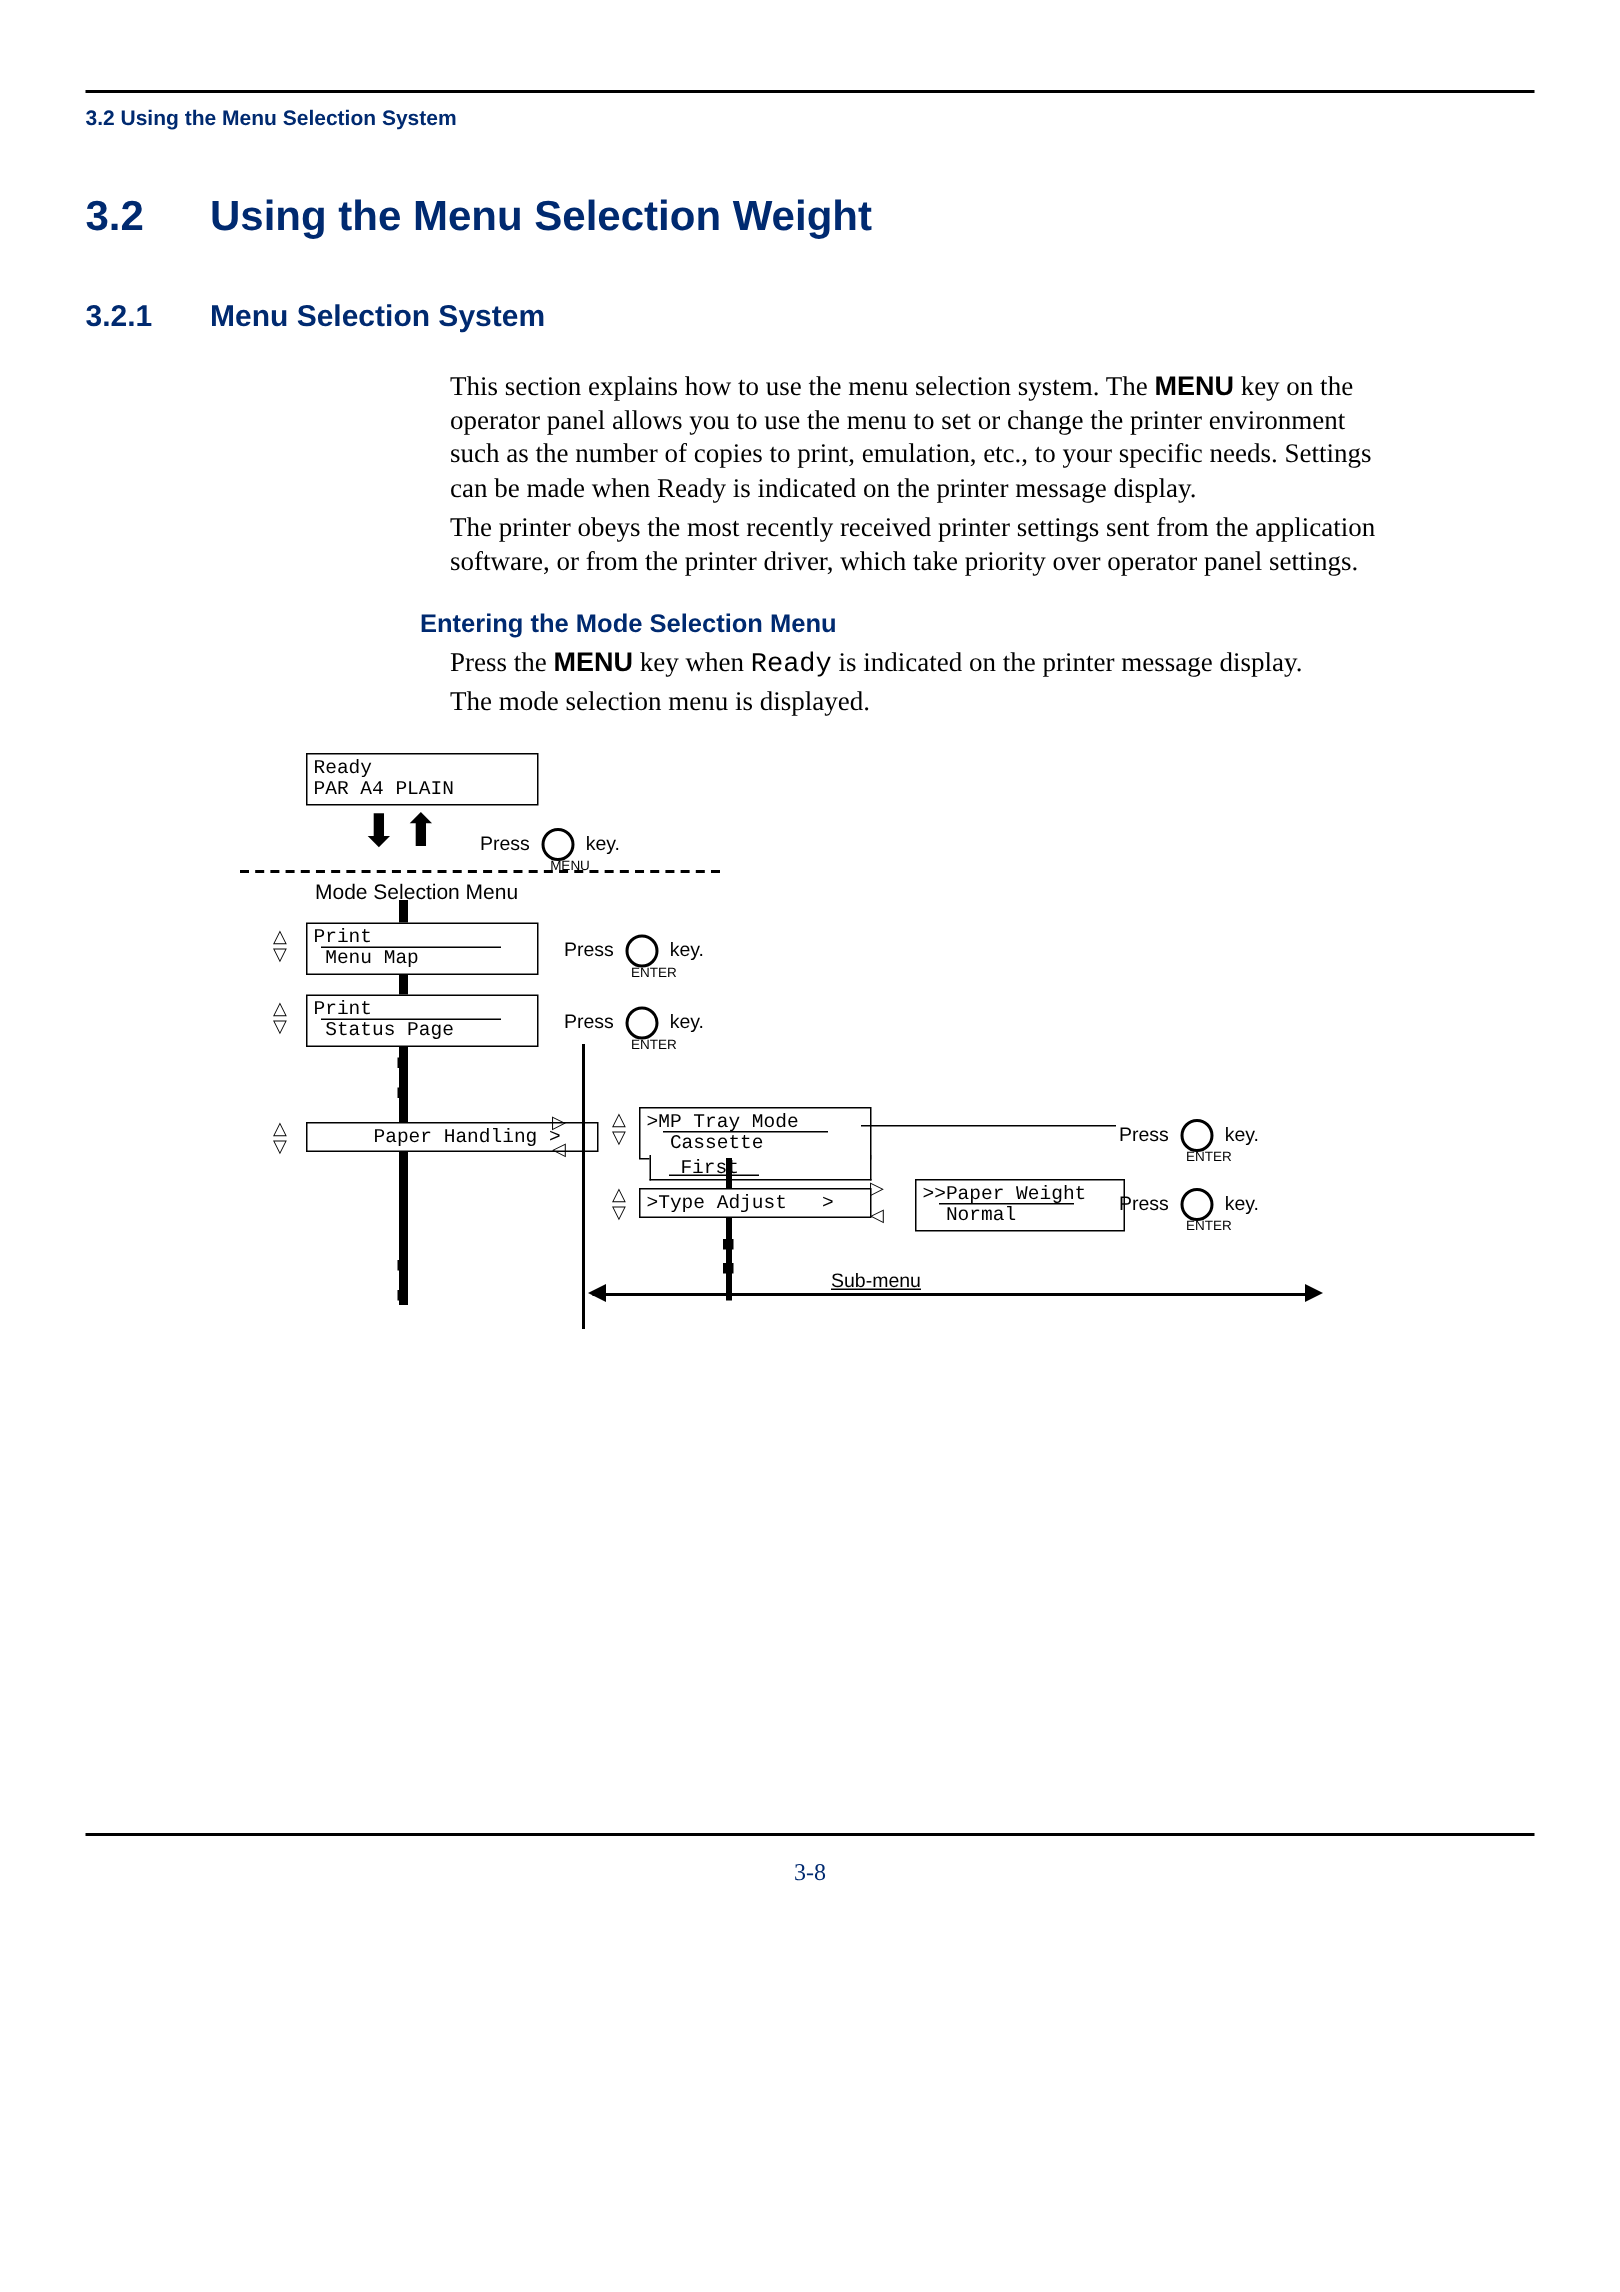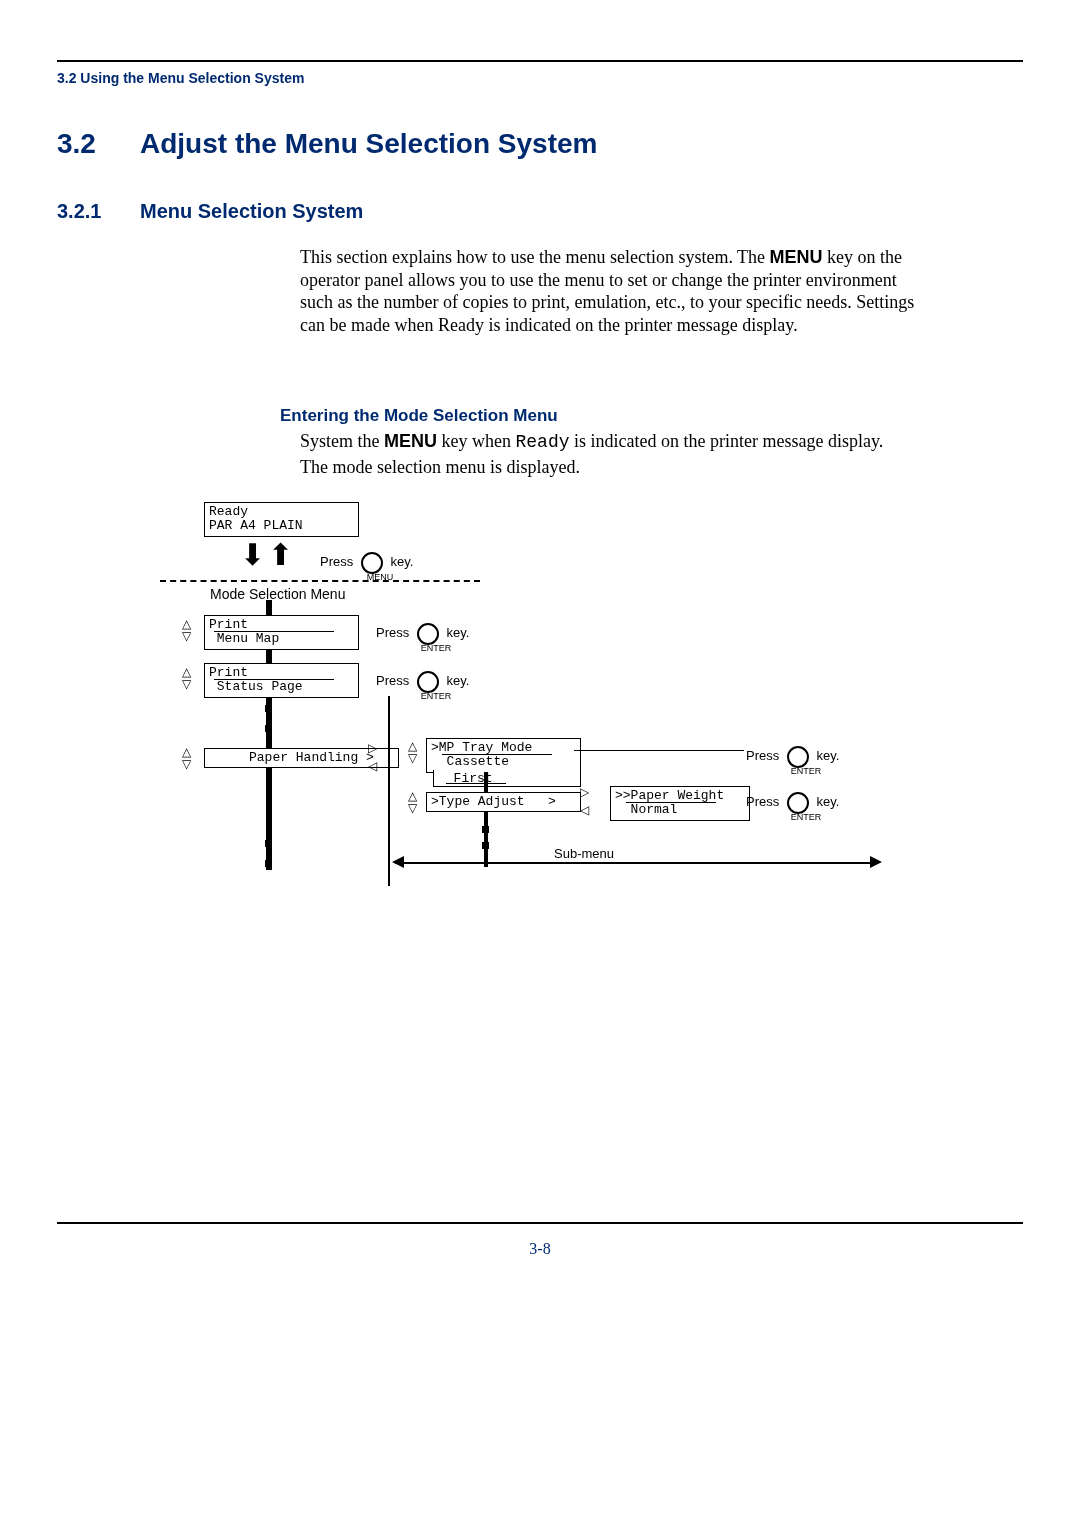--- a/index.html
+++ b/index.html
@@ -193,34 +193,35 @@
 </style>
 </head>
 <body>
 
 <div class="page">
 
   <div class="hr-top"></div>
   <div class="running-head">3.2 Using the Menu Selection System</div>
 
   <div class="sec-num">3.2</div>
-  <div class="sec-title">Adjust the Menu Selection System</div>
+  <div class="sec-title">Using the Menu Selection Weight</div>
 
   <div class="sub-num">3.2.1</div>
   <div class="sub-title">Menu Selection System</div>
 
   <div class="body-para" style="top:246px;">
     <span>This section explains how to use the menu selection system. The </span><span class="bold">MENU</span><span> key on the operator panel allows you to use the menu to set or change the printer environment such as the number of copies to print, emulation, etc., to your specific needs. Settings can be made when Ready is indicated on the printer message display.</span>
   </div>
 
+  <div class="body-para" style="top:340px;">The printer obeys the most recently received printer settings sent from the application software, or from the printer driver, which take priority over operator panel settings.</div>
 
   <div class="subheading" style="top:406px;">Entering the Mode Selection Menu</div>
 
   <div class="body-para" style="top:430px;">
-    <span>System the </span><span class="bold">MENU</span><span> key when </span><span class="mono">Ready</span><span> is indicated on the printer message display.</span>
+    <span>Press the </span><span class="bold">MENU</span><span> key when </span><span class="mono">Ready</span><span> is indicated on the printer message display.</span>
   </div>
 
   <div class="body-para" style="top:456px;">The mode selection menu is displayed.</div>
 
   <div class="diagram">
 
     <div class="lcd" style="left:34px; top:2px; width:145px;">Ready
 PAR A4 PLAIN</div>
 
     <div class="arrow-up-down-icons" style="left:70px; top:40px;">⬇</div>
@@ -314,20 +315,20 @@
     </div>
 
     <div class="square-dot" style="left:95px; top:340px;"></div>
     <div class="square-dot" style="left:95px; top:360px;"></div>
     <div class="square-dot" style="left:312px; top:326px;"></div>
     <div class="square-dot" style="left:312px; top:342px;"></div>
 
     <div class="hline" style="left:225px; top:362px; width:480px;"></div>
     <div class="arrow-head-left" style="left:222px; top:356px;"></div>
     <div class="arrow-head-right" style="left:700px; top:356px;"></div>
-    <div class="submenu-label" style="left:380px; top:346px; background:#fff; padding:0 4px;">Sub-menu</div>
+    <div class="submenu-label" style="left:380px; top:346px; background:#fff; padding:0 4px;text-decoration:underline;">Sub-menu</div>
 
   </div>
 
   <div class="hr-bottom"></div>
   <div class="page-num">3-8</div>
 
 </div>
 
 </body></html>

